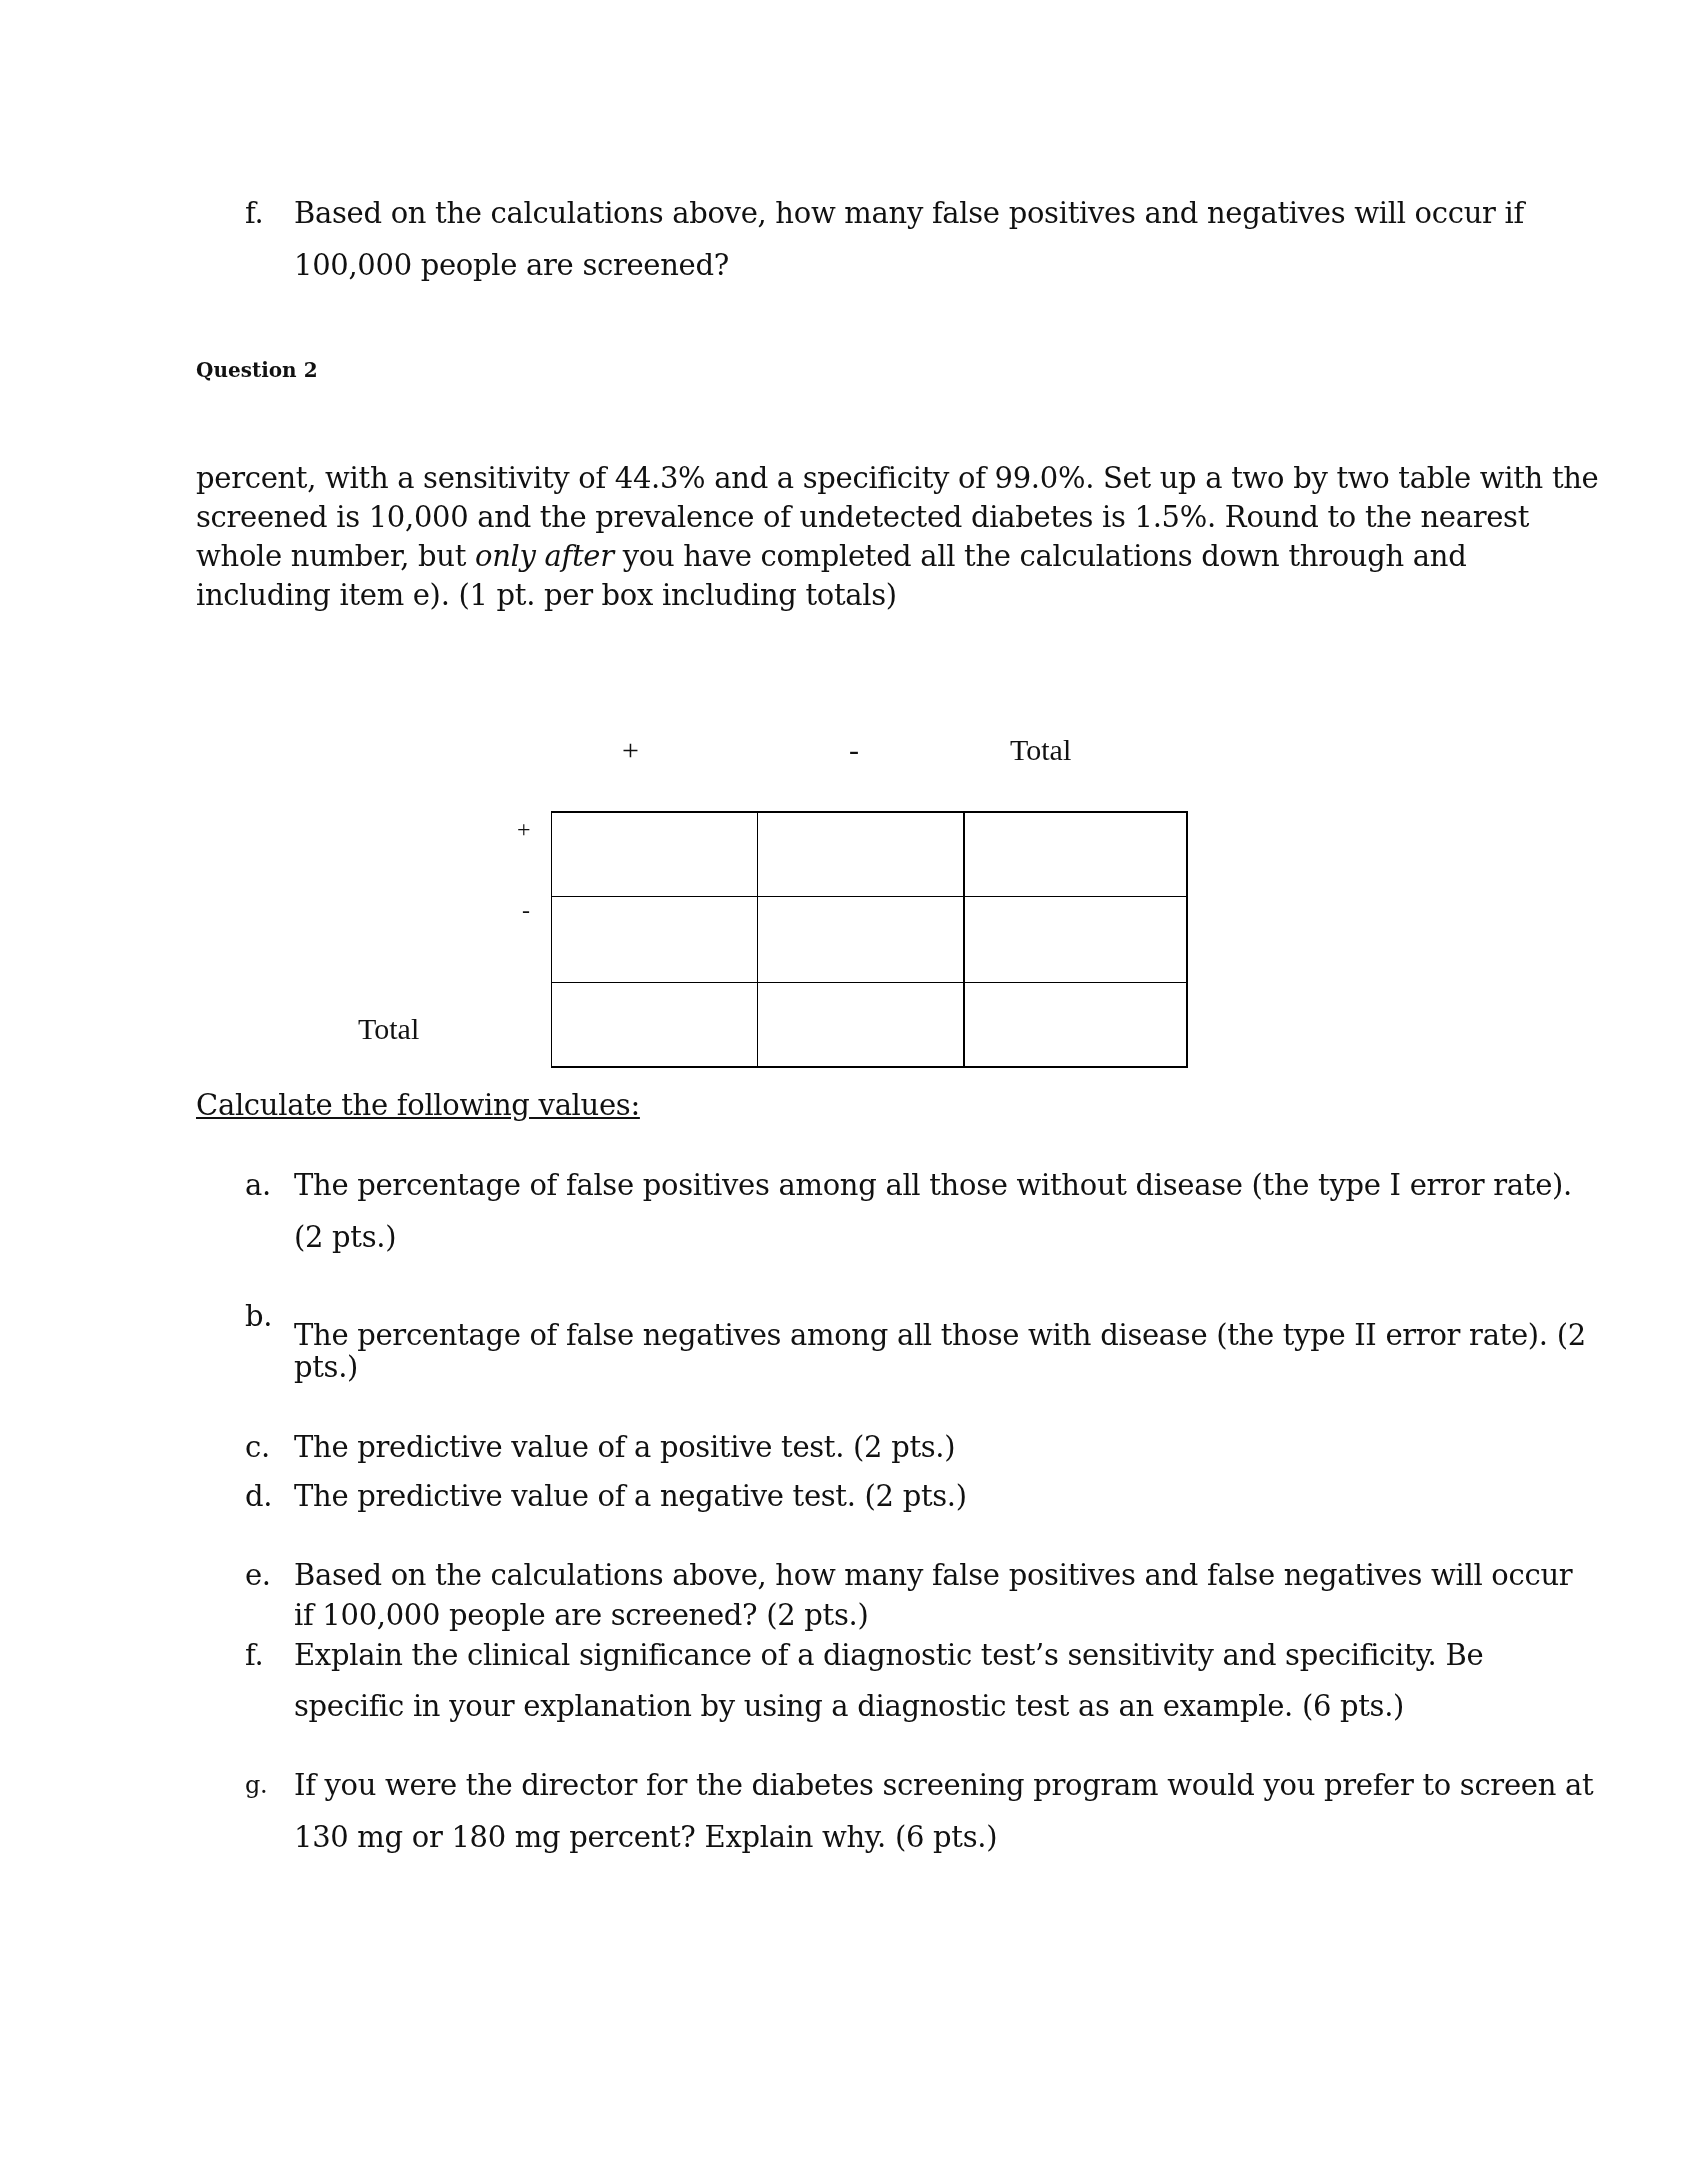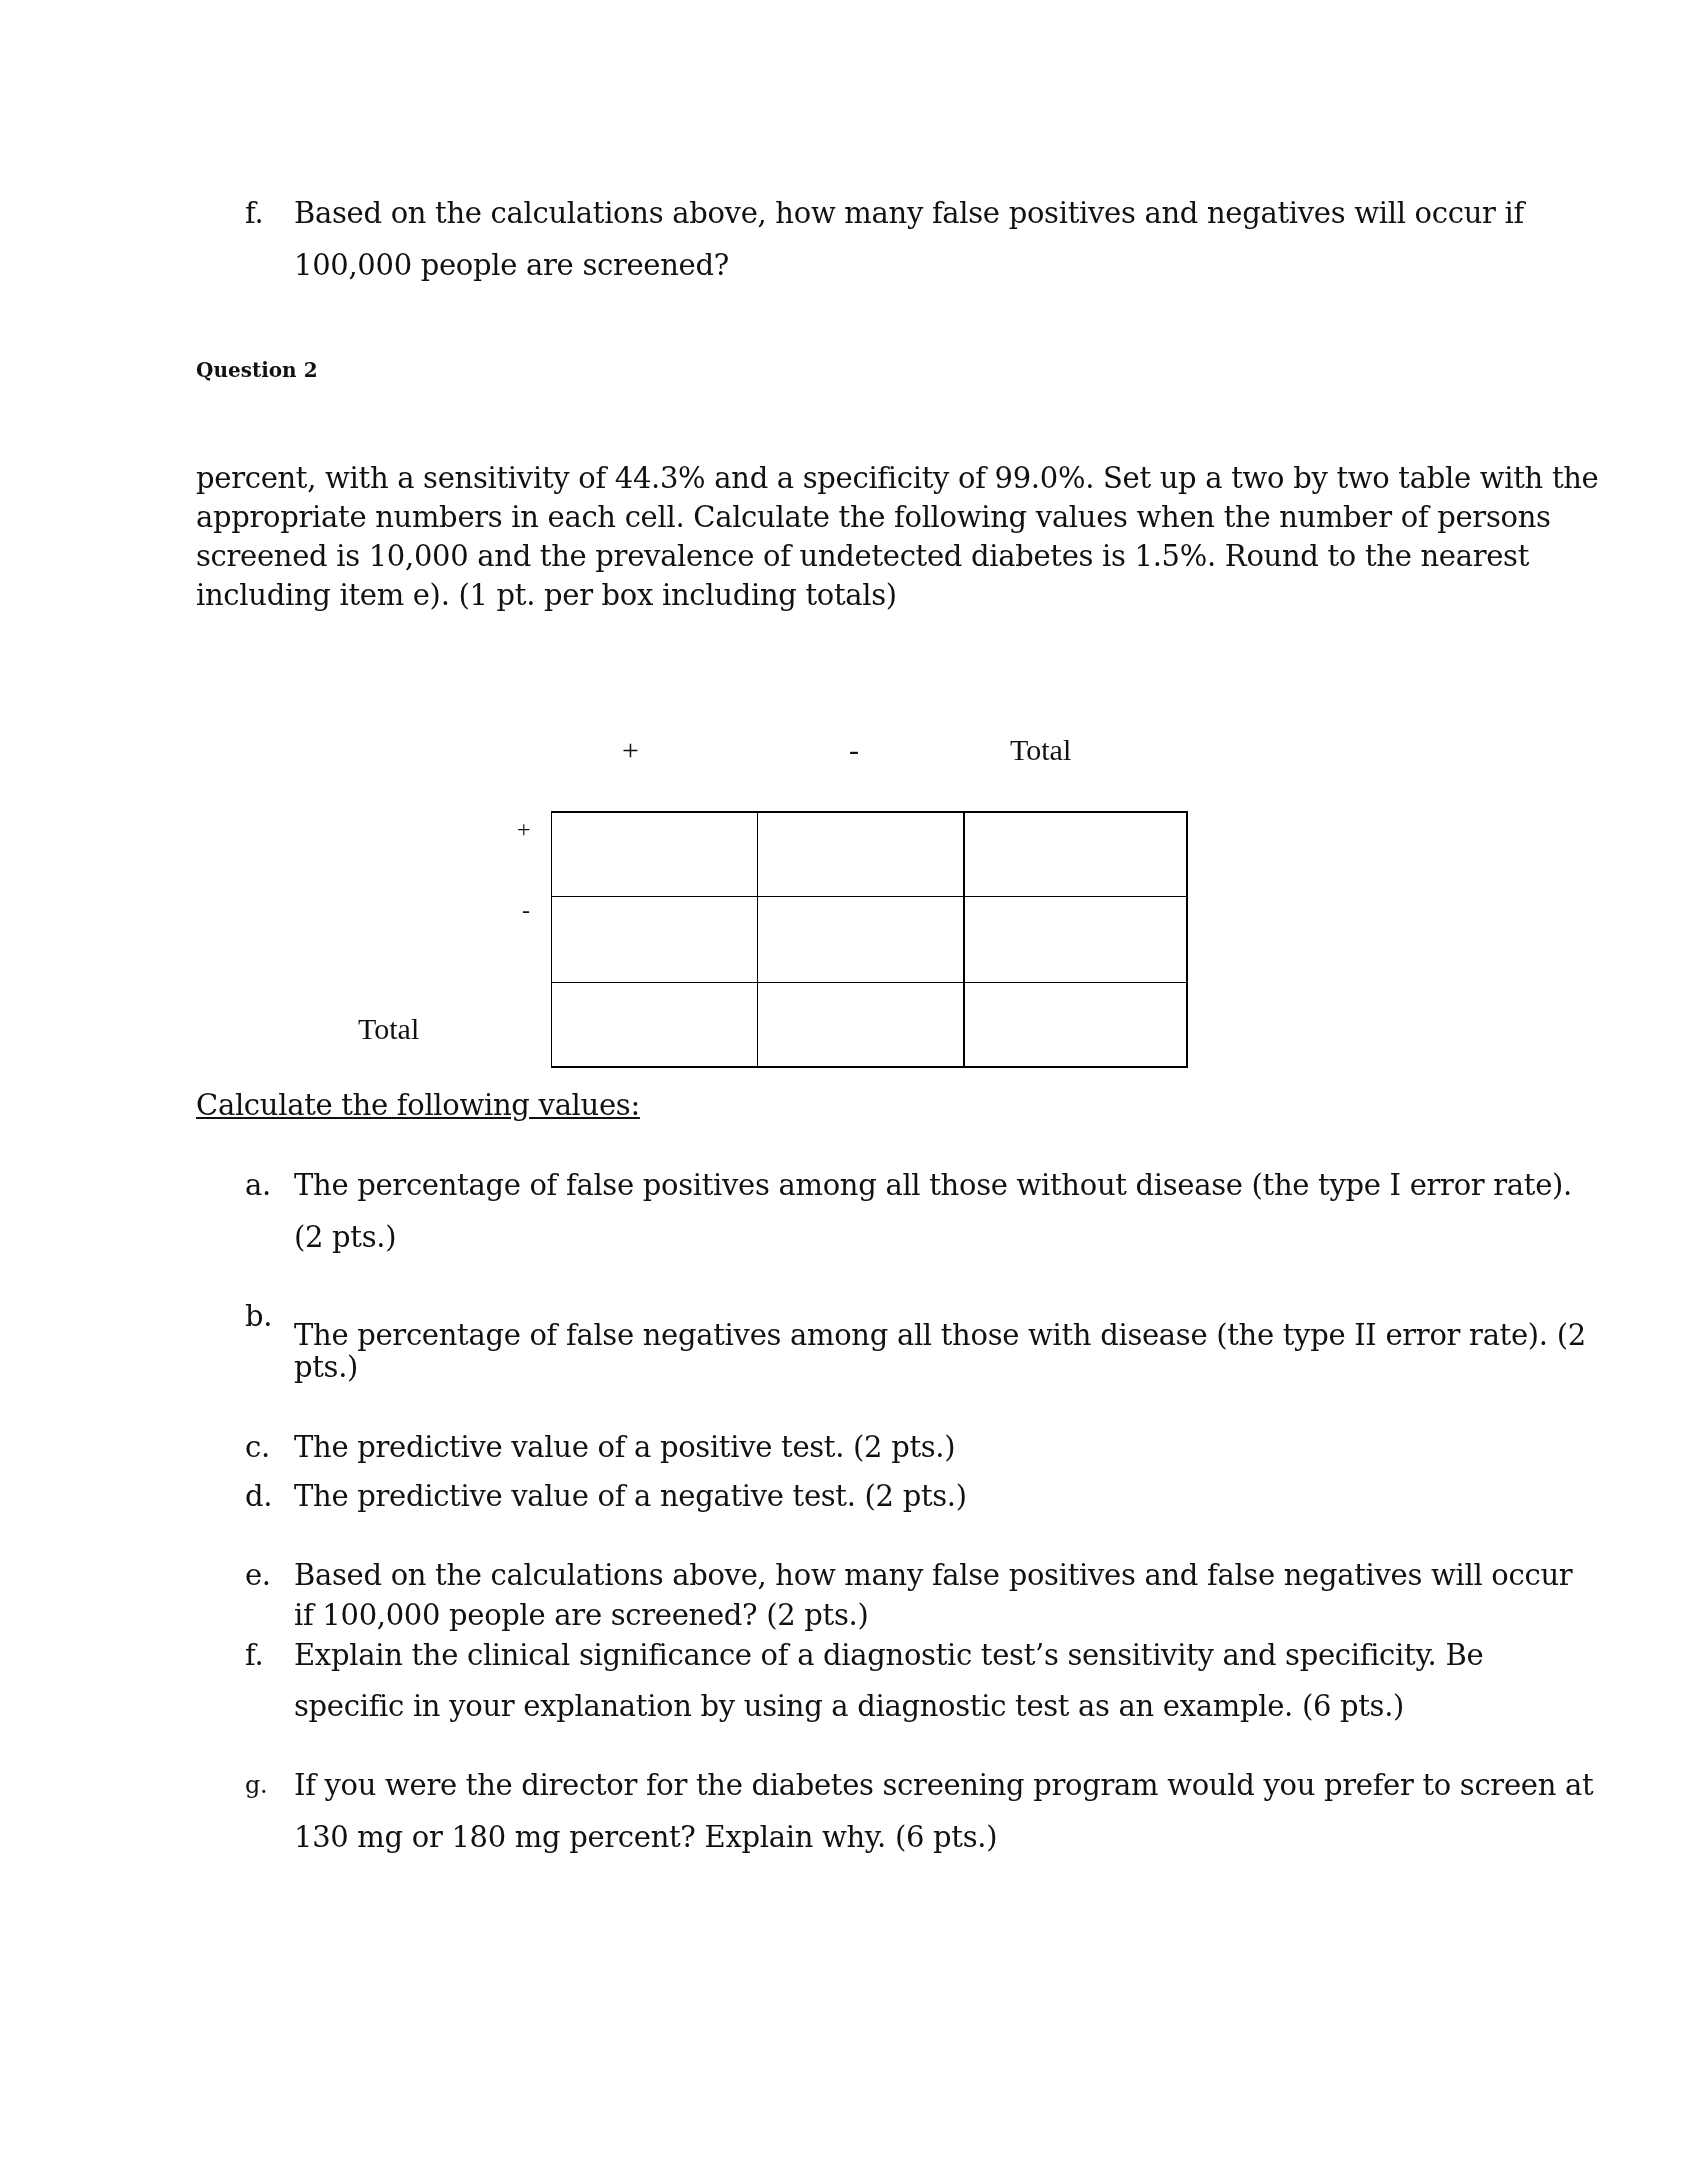--- a/index.html
+++ b/index.html
@@ -29,22 +29,22 @@
 <div>
   <span class="abs txt marker" style="left:245px; top:188px;">f.</span>
   <span class="abs txt" style="left:294px; top:188px;">Based on the calculations above, how many false positives and negatives will occur if</span>
   <span class="abs txt" style="left:294px; top:240px;">100,000 people are screened?</span>
 </div>
 
 <div class="abs heading" style="left:196px; top:358px;">Question 2</div>
 
 <div class="abs para" style="left:196px; top:459px;">
   <div>percent, with a sensitivity of 44.3% and a specificity of 99.0%.  Set up a two by two table with the</div>
-  <div>appropriate numbers in each cell.  Calculate the following values when the number of persons</div>
   <div>screened is 10,000 and the prevalence of undetected diabetes is 1.5%.  Round to the nearest</div>
+  <div><span>whole number, but </span><em>only after</em><span> you have completed all the calculations down through and</span></div>
   <div>including item e).    (1 pt. per box including totals)</div>
 </div>
 
 <div>
   <span class="colhdr" style="left:622px;">+</span>
   <span class="colhdr" style="left:849px;">-</span>
   <span class="colhdr" style="left:1010px;">Total</span>
 
   <span class="rowhdr" style="left:517px; top:816px;">+</span>
   <span class="rowhdr" style="left:522px; top:897px;">-</span>

